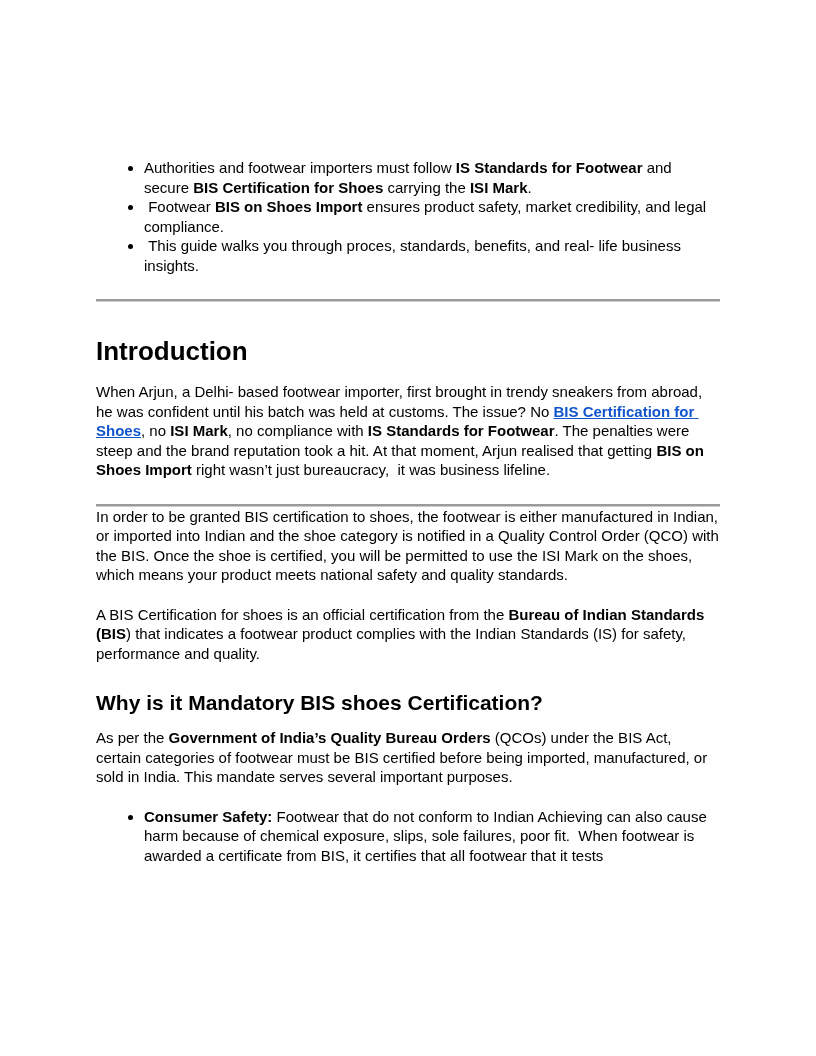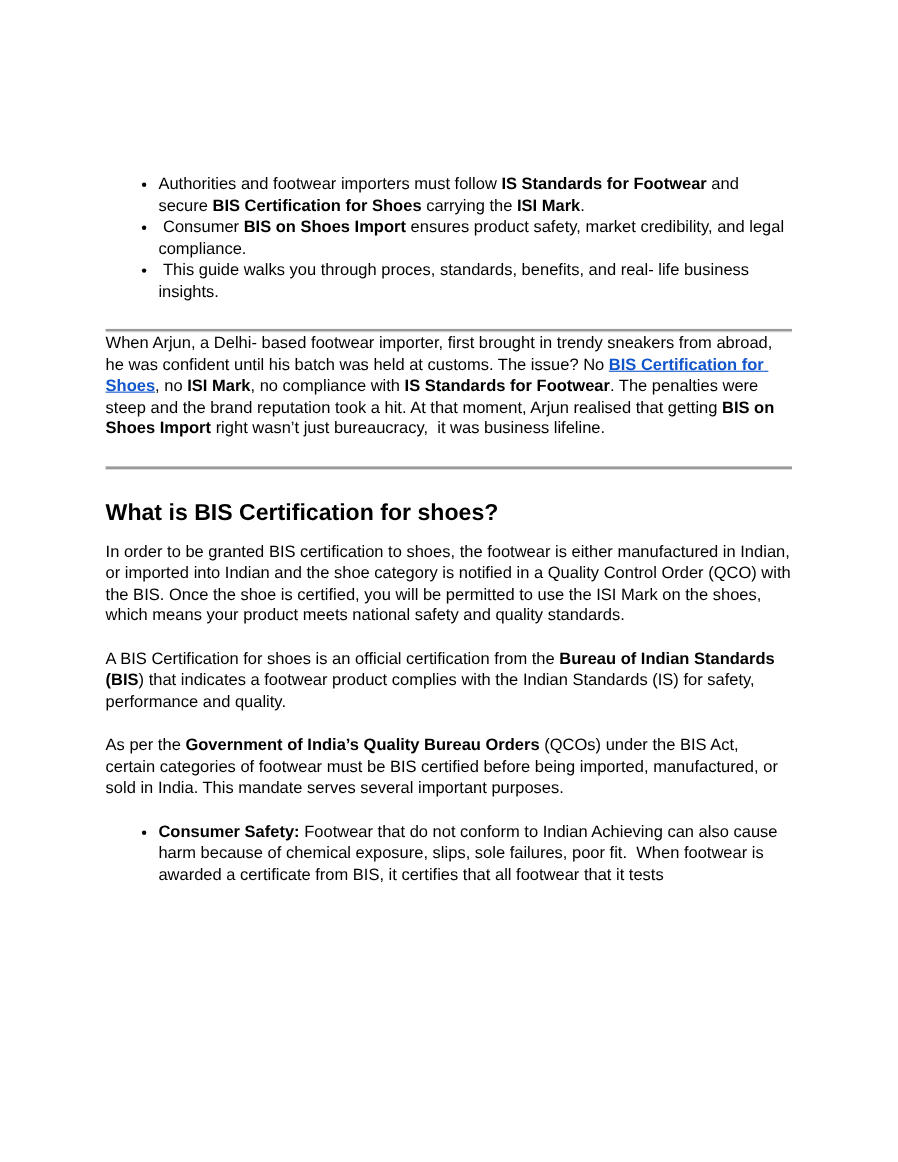--- a/index.html
+++ b/index.html
@@ -57,37 +57,38 @@
     cursor: pointer;
   }
 </style>
 </head>
 <body>
 
 <div class="page">
 
   <ul class="bullets">
     <li><span>Authorities and footwear importers must follow </span><span class="bold">IS Standards for Footwear</span><span> and secure </span><span class="bold">BIS Certification for Shoes</span><span> carrying the </span><span class="bold">ISI Mark</span><span>.</span></li>
-    <li><span> Consumer </span><span class="bold">BIS on Shoes Import</span><span> ensures product safety, market credibility, and legal compliance.</span></li>
+    <li><span> Footwear </span><span class="bold">BIS on Shoes Import</span><span> ensures product safety, market credibility, and legal compliance.</span></li>
     <li><span> This guide walks you through proces, standards, benefits, and real- life business insights.</span></li>
   </ul>
 
   <div class="hr"></div>
 
+  <h1 class="doc-h1">Introduction</h1>
 
   <p class="body-para"><span>When Arjun, a Delhi- based footwear importer, first brought in trendy sneakers from abroad, he was confident until his batch was held at customs. The issue? No </span><a href="#" class="doc-link bold">BIS Certification for Shoes</a><span>, no </span><span class="bold">ISI Mark</span><span>, no compliance with </span><span class="bold">IS Standards for Footwear</span><span>. The penalties were steep and the brand reputation took a hit. At that moment, Arjun realised that getting </span><span class="bold">BIS on Shoes Import</span><span> right wasn’t just bureaucracy,  it was business lifeline.</span></p>
 
   <div class="hr"></div>
 
-  <h2 class="doc-h2">What is BIS Certification for shoes?</h2>
 
   <p class="body-para"><span>In order to be granted BIS certification to shoes, the footwear is either manufactured in Indian, or imported into Indian and the shoe category is notified in a Quality Control Order (QCO) with the BIS. Once the shoe is certified, you will be permitted to use the ISI Mark on the shoes, which means your product meets national safety and quality standards.</span></p>
 
   <p class="body-para"><span>A BIS Certification for shoes is an official certification from the </span><span class="bold">Bureau of Indian Standards (BIS</span><span>) that indicates a footwear product complies with the Indian Standards (IS) for safety, performance and quality.</span></p>
 
+  <h2 class="doc-h2">Why is it Mandatory BIS shoes Certification?</h2>
 
   <p class="body-para"><span>As per the </span><span class="bold">Government of India’s Quality Bureau Orders</span><span> (QCOs) under the BIS Act, certain categories of footwear must be BIS certified before being imported, manufactured, or sold in India. This mandate serves several important purposes.</span></p>
 
   <ul class="bullets">
     <li><span class="bold">Consumer Safety:</span><span> Footwear that do not conform to Indian Achieving can also cause harm because of chemical exposure, slips, sole failures, poor fit.  When footwear is awarded a certificate from BIS, it certifies that all footwear that it tests</span></li>
   </ul>
 
 </div>
 
 </body></html>

